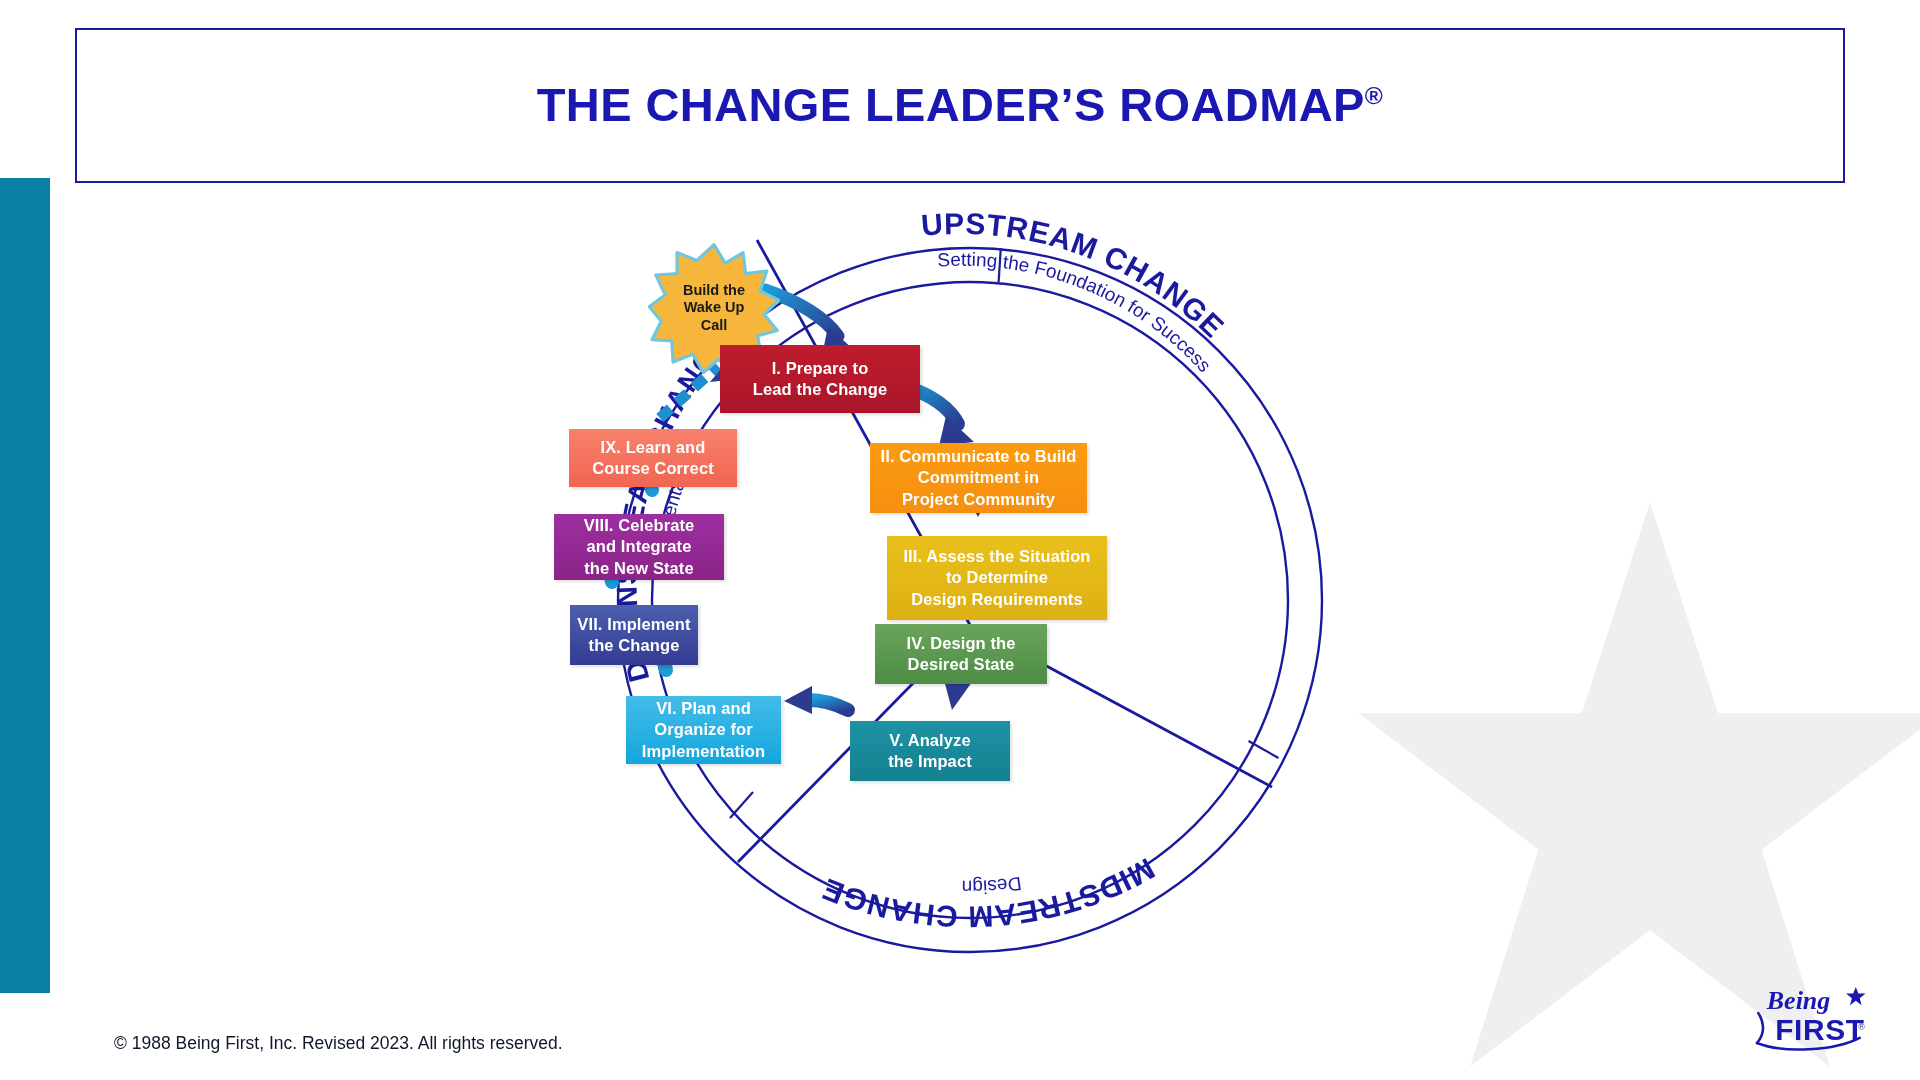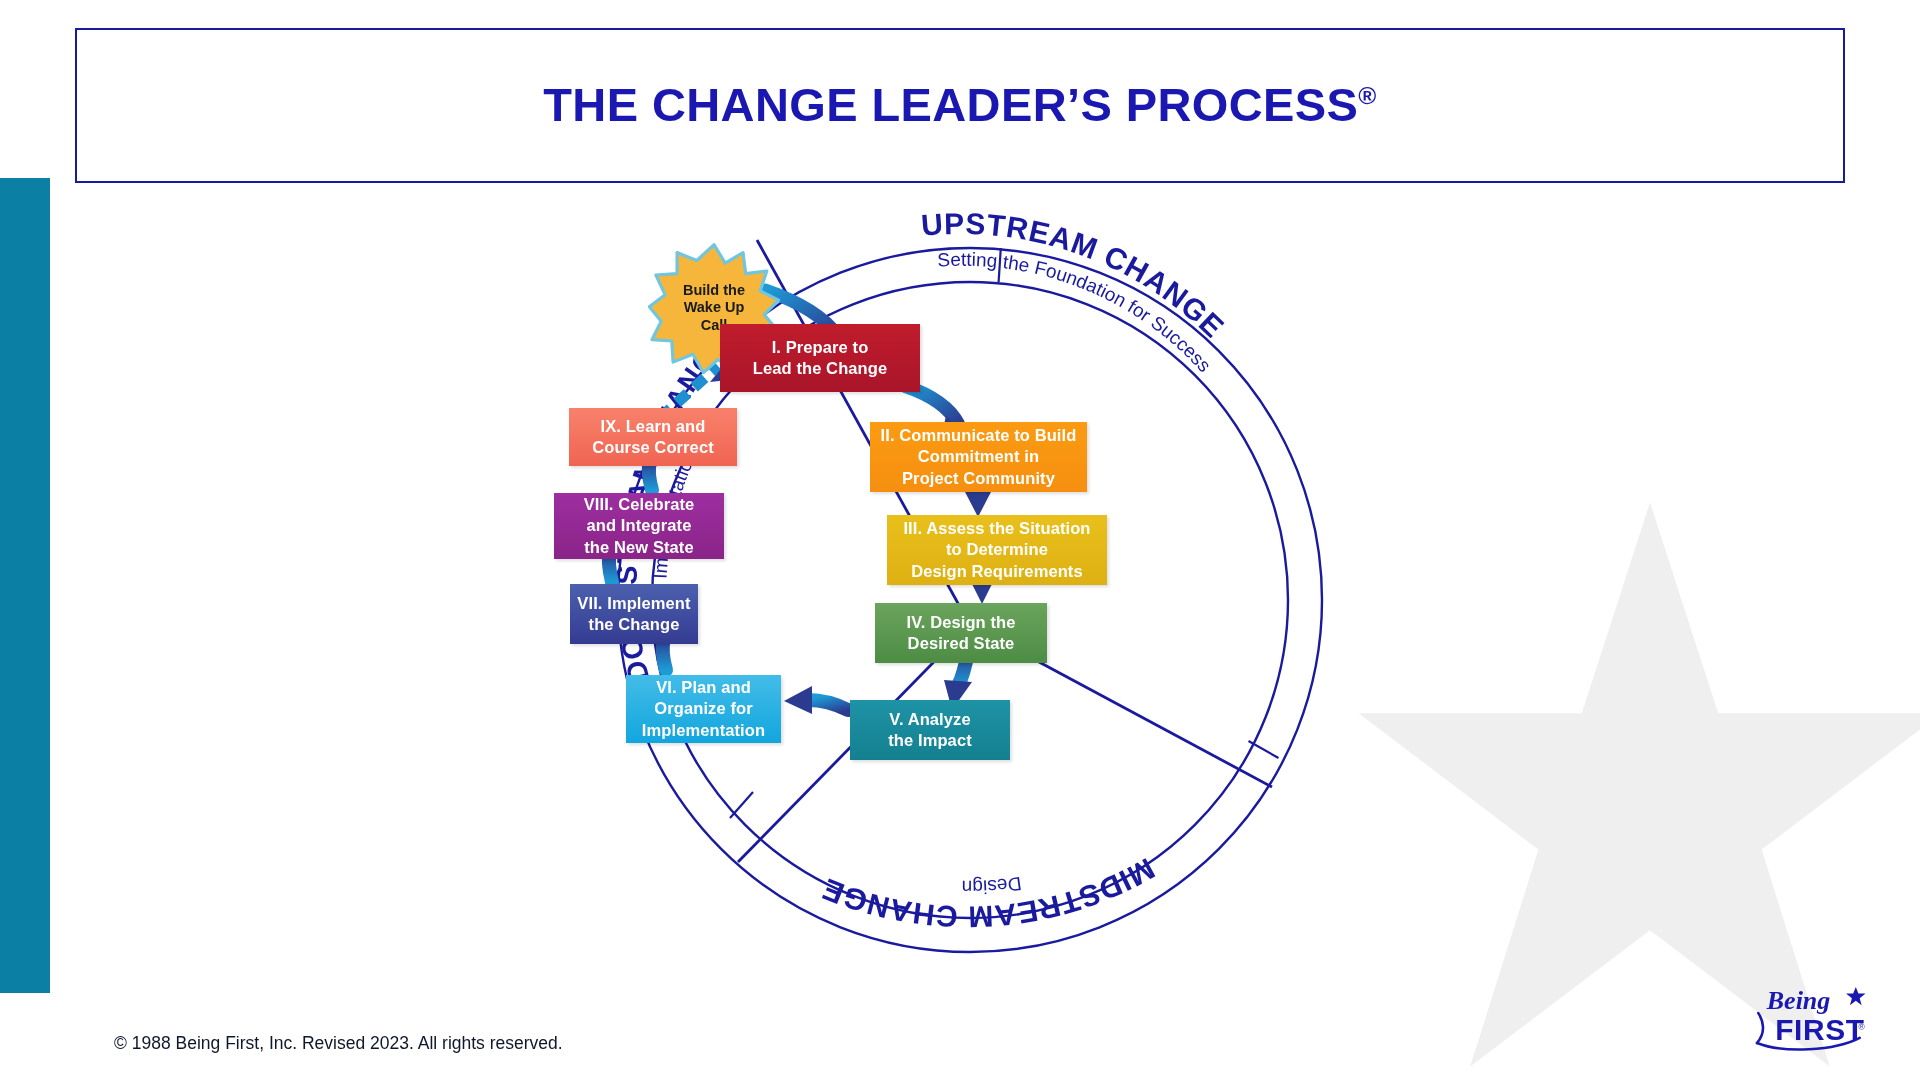--- a/index.html
+++ b/index.html
@@ -96,20 +96,21 @@
     justify-content: center;
     text-align: center;
     color: #ffffff;
     font-size: 16.5px;
     font-weight: bold;
     line-height: 1.28;
     letter-spacing: 0.1px;
     padding: 18px 6px;
     font-family: "Liberation Sans", sans-serif;
     box-shadow: 2px 2px 3px rgba(0,0,0,0.13);
+    margin-top: 21px;
   }
 
   .box-i    { background: linear-gradient(180deg,#C01C2C 0%, #A9152A 100%); }
   .box-ii   { background: linear-gradient(180deg,#FB9B12 0%, #F68F10 100%); }
   .box-iii  { background: linear-gradient(180deg,#E9C01B 0%, #DDB013 100%); }
   .box-iv   { background: linear-gradient(180deg,#6BA45C 0%, #4D8C45 100%); }
   .box-v    { background: linear-gradient(180deg,#1E93A6 0%, #14808F 100%); }
   .box-vi   { background: linear-gradient(180deg,#43BCE8 0%, #12A6DE 100%); }
   .box-vii  { background: linear-gradient(180deg,#4C60AE 0%, #343B92 100%); }
   .box-viii { background: linear-gradient(180deg,#9D2FA0 0%, #8A2488 100%); }
@@ -163,21 +164,21 @@
 <div class="slide">
 
   <svg class="bg-star" viewBox="0 0 100 100">
     <polygon points="50,2 61,36 97,36 68,58 79,93 50,71 21,93 32,58 3,36 39,36" fill="#EFEFEF"></polygon>
   </svg>
 
   <div class="accent-bar"></div>
 
   <div class="title-box">
     <div class="title-text">
-      <span>THE CHANGE LEADER’S PROCESS</span><sup>®</sup><br>
+      <span>THE CHANGE LEADER’S ROADMAP</span><sup>®</sup><br>
     </div>
   </div>
 
   <div class="diagram">
 
     <svg class="base" viewBox="0 0 820 820">
       <defs>
 
         <linearGradient id="agrad" x1="0%" y1="0%" x2="100%" y2="100%">
           <stop offset="0%" stop-color="#1E9AD6"></stop>
@@ -304,21 +305,21 @@
     </div>
 
     <div class="pbox box-ii" style="left:310px; top:232px; width:217px; height:70px;">
       <span>
         <span>II.  Communicate to Build</span><br>
         <span>Commitment in</span><br>
         <span>Project Community</span>
       </span>
     </div>
 
-    <div class="pbox box-iii" style="left:327px; top:325px; width:220px; height:70px;">
+    <div class="pbox box-iii" style="left:327px; top:325px; width:220px; height:84px;">
       <span>
         <span>III.  Assess the Situation</span><br>
         <span>to Determine</span><br>
         <span>Design Requirements</span>
       </span>
     </div>
 
     <div class="pbox box-iv" style="left:315px; top:413px; width:172px; height:60px;">
       <span>
         <span>IV.  Design the</span><br>

